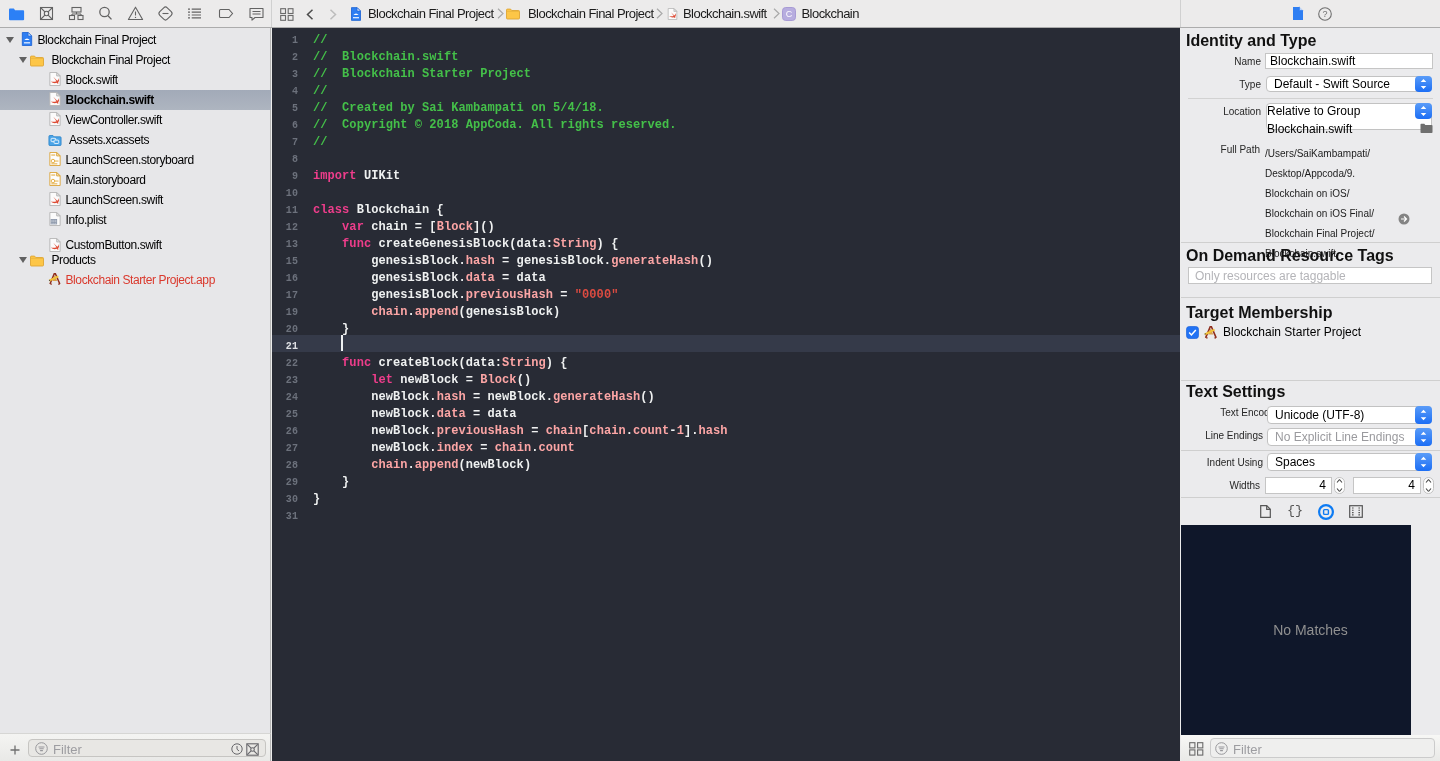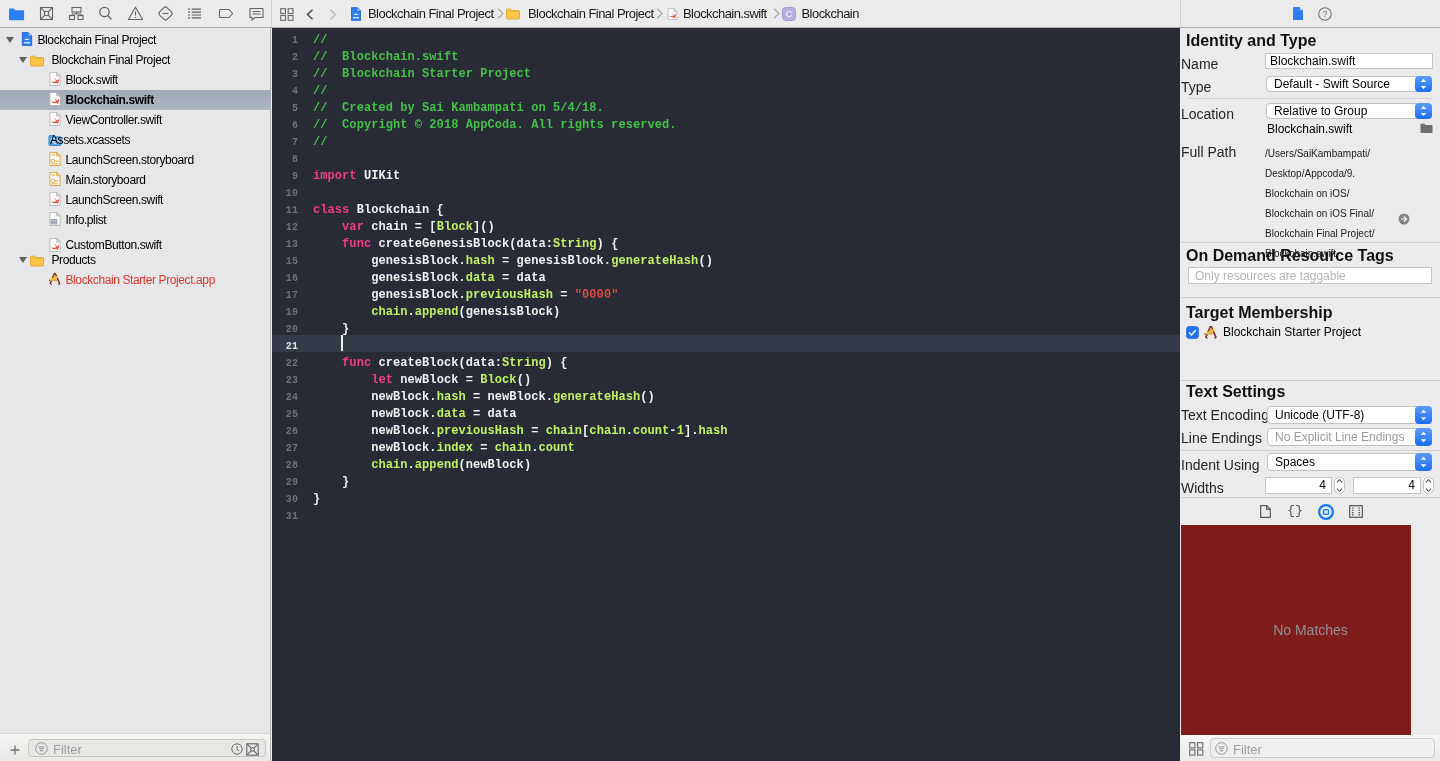--- a/index.html
+++ b/index.html
@@ -34,36 +34,36 @@
 
 
 #editor { position:absolute; left:272px; top:28px; width:908px; height:733px; background:#282b35; }
 #code { position:absolute; left:0; top:1px; width:908px; font-family:"Liberation Mono",monospace; font-size:12px; font-weight:bold; letter-spacing:0.07px; }
 .ln { position:relative; height:17px; line-height:17px; white-space:pre; }
 .ln .no { position:absolute; left:0; top:2.5px; width:26px; text-align:right; color:#6c717c; font-size:10px; }
 .ln .cd { position:absolute; left:41px; top:2.5px; color:#eff1f1; }
 .ln.cur { background:#353a49; }
 .ln.cur .no { color:#dfe1e5; }
 .k { color:#ee3d8b; }
-.t { color:#bef264; }
+.t { color:#fca5a5; }
 .c { color:#44c049; }
 .s { color:#dc4b41; }
 #cursor { position:absolute; left:69px; top:0px; width:1.5px; height:16px; background:#eef0f2; }
 
 
 #inspector { position:absolute; left:1181px; top:28px; width:259px; height:733px; background:#ebebed; }
 .sechead { position:absolute; left:5px; font-size:16px; font-weight:bold; color:#111; }
-.lbl { position:absolute; font-size:14px; color:#262626; text-align:left; }
+.lbl { position:absolute; font-size:10px; color:#262626; text-align:right; }
 .field { position:absolute; background:#fff; border:1px solid #c5c5c5; font-size:12px; color:#000; }
 .popup { position:absolute; background:#fff; border:1px solid #c2c2c2; border-radius:4px; font-size:12px; color:#000; }
 .popup .cap { position:absolute; right:-1px; top:-1px; width:17px; border-radius:4px; background:linear-gradient(#5a9cf8,#1c6ef5); }
 .hsep { position:absolute; background:#d2d2d2; height:1px; }
 .psep { position:absolute; left:0; width:259px; height:1px; background:#cfcfcf; }
 
-#nomatch { position:absolute; left:0px; top:497px; width:230px; height:212px; background:#7f1d1d; }
+#nomatch { position:absolute; left:0px; top:497px; width:230px; height:212px; background:#0f172a; }
 
 
 </style>
 </head>
 <body>
 
 <div id="toolbar">
   <div class="vdiv" style="left:271px;"></div>
   <div class="vdiv" style="left:1180px;"></div>
 </div>
@@ -244,21 +244,21 @@
   <div class="row" style="top:81.5px">
       <svg class="fico" style="left:47.5px;top:2.5px" width="14" height="15">
         <use href="#i-swift"></use>
       </svg>
       <span class="txt" style="left:65.5px">ViewController.swift</span>
     </div>
   <div class="row" style="top:101.5px">
       <svg class="fico" style="left:47.5px;top:3px" width="14" height="15">
         <use href="#i-assets"></use>
       </svg>
-      <span class="txt" style="left:50px">Assets.xcassets</span>
+      <span class="txt" style="left:69px">Assets.xcassets</span>
     </div>
   <div class="row" style="top:121.5px">
       <svg class="fico" style="left:47.5px;top:2.5px" width="14" height="15">
         <use href="#i-sb"></use>
       </svg>
       <span class="txt" style="left:65.5px">LaunchScreen.storyboard</span>
     </div>
   <div class="row" style="top:141.5px">
       <svg class="fico" style="left:47.5px;top:2.5px" width="14" height="15">
         <use href="#i-sb"></use>
@@ -373,21 +373,21 @@
   <div class="lbl" style="left:0;top:28px;width:80px">Name</div>
   <div class="field" style="left:84px;top:25px;width:168px;height:16px;line-height:14px;padding-left:4px">Blockchain.swift</div>
   <div class="lbl" style="left:0;top:51px;width:80px">Type</div>
   <div class="popup" style="left:85px;top:48px;width:166px;height:16px;line-height:14px;padding-left:7px">Default - Swift Source
     <span class="cap" style="height:16px"><svg width="17" height="16" viewBox="0 0 17 16">
           <path d="M8.5,3 l2.8,3 h-5.6 z M8.5,13 l-2.8,-3 h5.6 z" fill="#fff"></path>
         </svg></span>
   </div>
   <div class="hsep" style="left:7px;top:69.5px;width:245px"></div>
   <div class="lbl" style="left:0;top:78px;width:80px">Location</div>
-  <div class="popup" style="left:85px;top:75px;width:166px;height:16px;line-height:14px;padding-left:7px">Relative to Group
+  <div class="popup" style="left:85px;top:75px;width:166px;height:27px;line-height:14px;">Relative to Group
     <span class="cap" style="height:16px"><svg width="17" height="16" viewBox="0 0 17 16">
           <path d="M8.5,3 l2.8,3 h-5.6 z M8.5,13 l-2.8,-3 h5.6 z" fill="#fff"></path>
         </svg></span>
   </div>
   <div class="abs" style="left:86px;top:94px;font-size:12px;color:#000">Blockchain.swift</div>
   <svg class="abs" style="left:239px;top:95px" width="13" height="11" viewBox="0 0 13 11">
       <path d="M0.5,1.5 q0,-0.8 0.8,-0.8 h3 l1,1.3 h6.4 q0.8,0 0.8,0.8 v6.4 q0,0.8 -0.8,0.8 h-10.4 q-0.8,0 -0.8,-0.8 z" fill="#6f6f6f"></path>
     </svg>
   <div class="lbl" style="left:0;top:116px;width:79px">Full Path</div>
   <div class="abs" style="left:84px;top:116px;font-size:10px;color:#1c1c1c;line-height:20px">/Users/SaiKambampati/<br>Desktop/Appcoda/9.<br>Blockchain on iOS/<br>Blockchain on iOS Final/<br>Blockchain Final Project/<br>Blockchain.swift</div>

